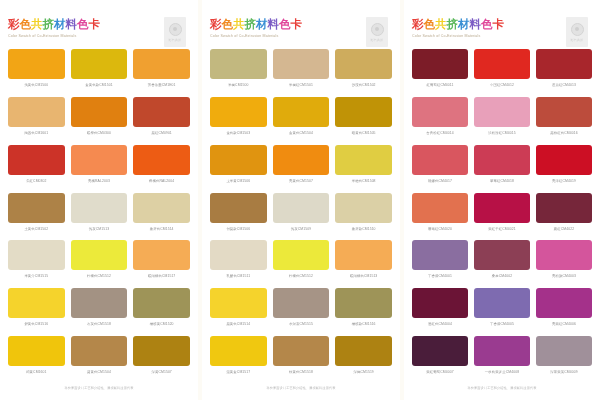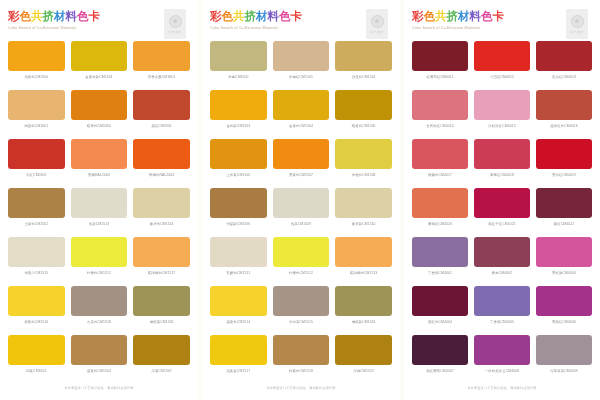--- a/index.html
+++ b/index.html
@@ -23,20 +23,21 @@
     padding:9px 8px 0 8px;
   }
   .panel.p1{width:198px;}
   .panel.p2{width:198px;margin-left:4px;}
   .panel.p3{width:196px;margin-left:4px;}
 
   .panel-head{
     position:relative;
     height:32px;
     flex:0 0 auto;
+    margin-top:8px;
   }
   .title{
     font-size:11.5px;
     font-weight:bold;
     letter-spacing:0px;
     line-height:13px;
     white-space:nowrap;
     margin:0;
     padding-top:1px;
   }

